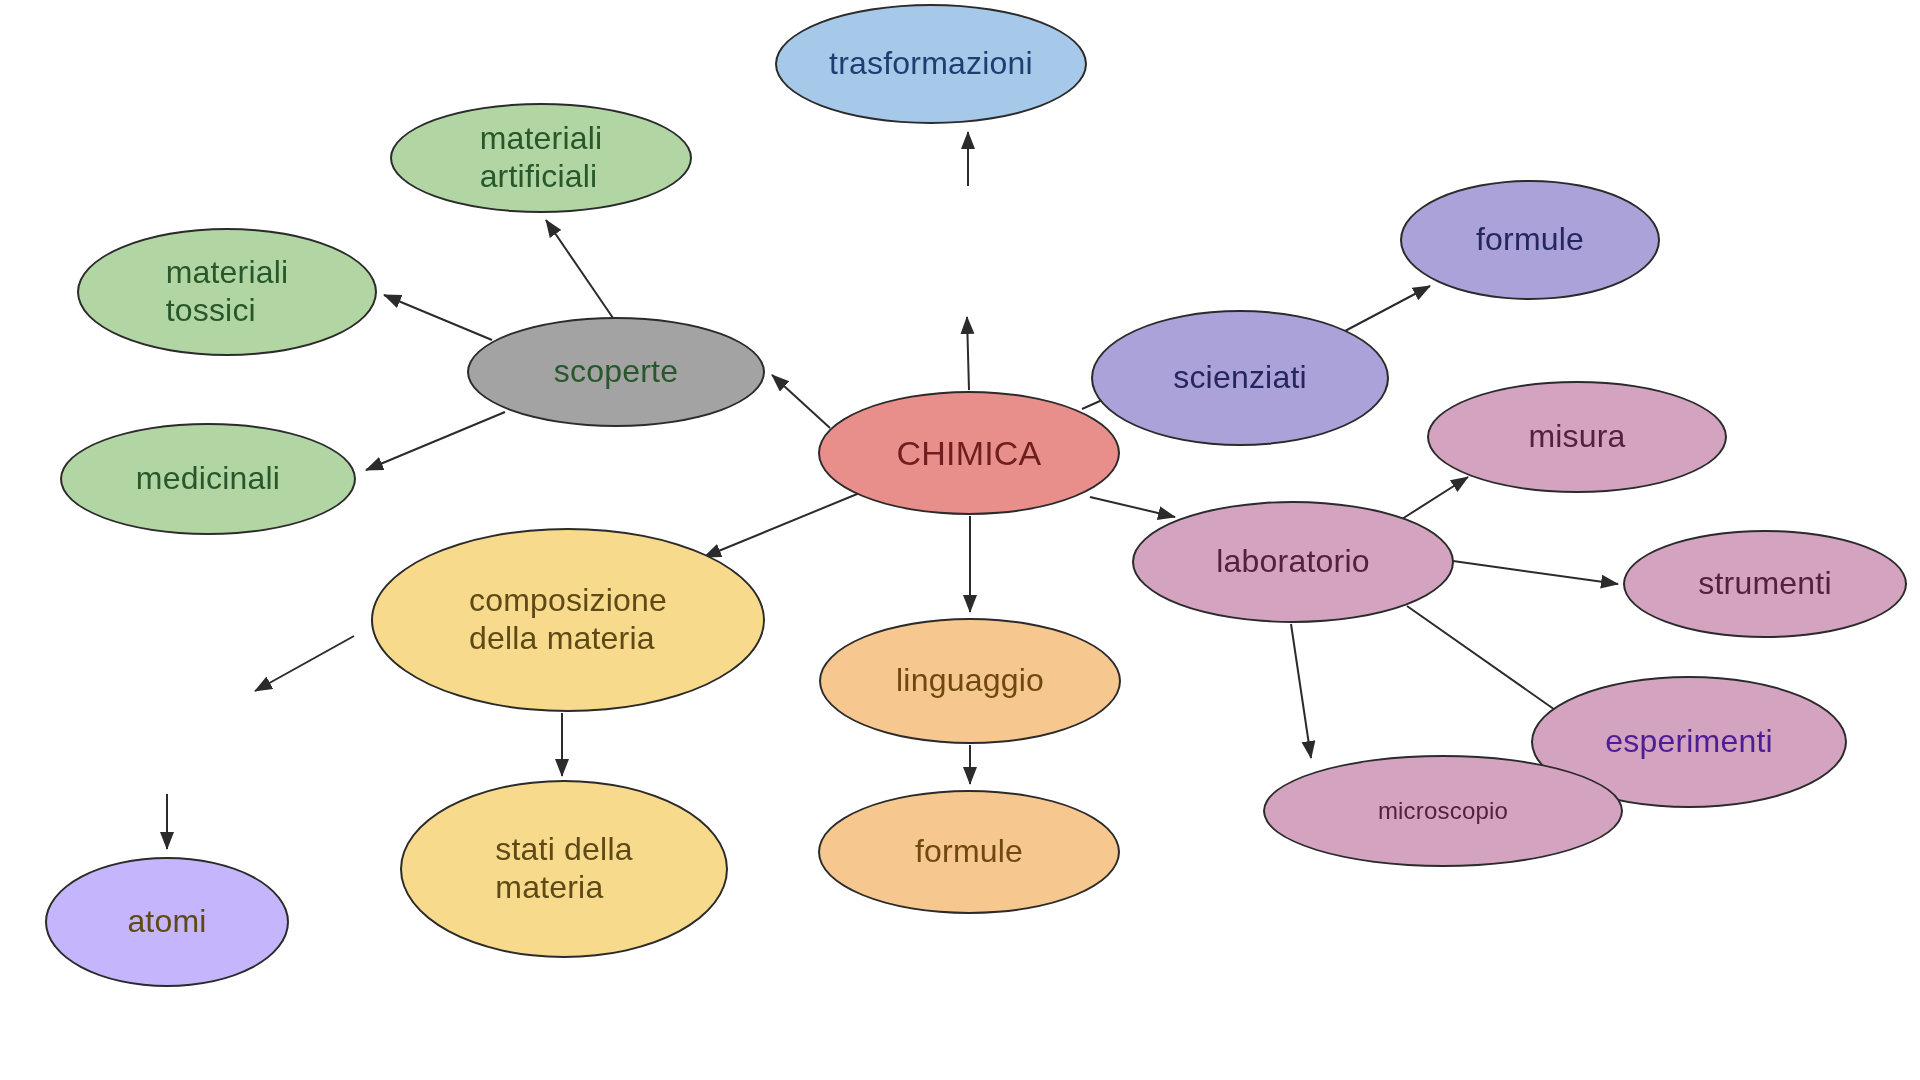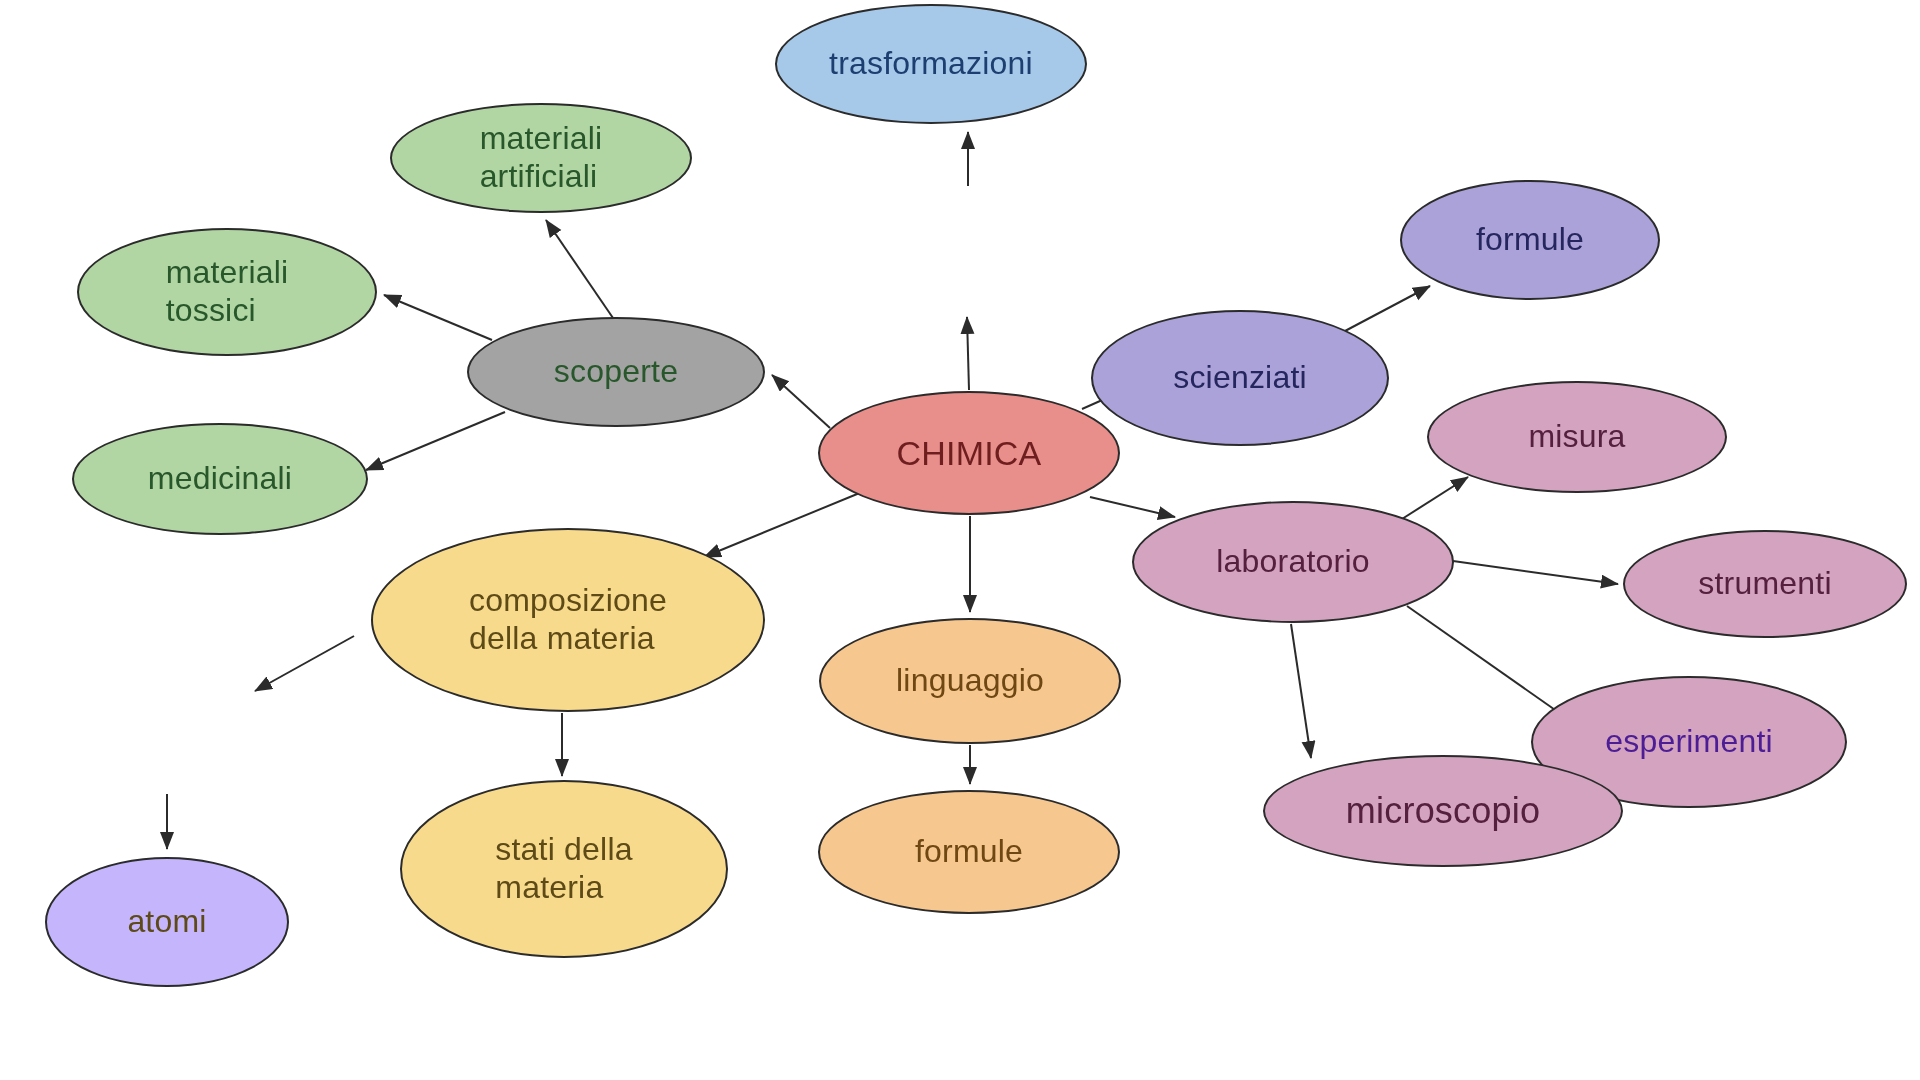--- a/index.html
+++ b/index.html
@@ -97,21 +97,21 @@
         <div>materiali</div>
         <div>artificiali</div>
       </div>
     </div>
     <div class="node" style="left: 77px; top: 228px; width: 300px; height: 128px; background: rgb(177, 213, 163); color: rgb(39, 87, 42); font-size: 32px;">
       <div class="label multiline">
         <div>materiali</div>
         <div>tossici</div>
       </div>
     </div>
-    <div class="node" style="left: 72px; top: 423px; width: 296px; height: 112px; background: rgb(177, 213, 163); color: rgb(39, 87, 42); font-size: 32px;">
+    <div class="node" style="left: 60px; top: 423px; width: 296px; height: 112px; background: rgb(177, 213, 163); color: rgb(39, 87, 42); font-size: 32px;">
       <div class="label">
         <div>medicinali</div>
       </div>
     </div>
     <div class="node" style="left: 1091px; top: 310px; width: 298px; height: 136px; background: rgb(170, 162, 217); color: rgb(38, 38, 94); font-size: 32px;">
       <div class="label">
         <div>scienziati</div>
       </div>
     </div>
     <div class="node" style="left: 1400px; top: 180px; width: 260px; height: 120px; background: rgb(170, 162, 217); color: rgb(38, 38, 94); font-size: 32px;">
@@ -132,21 +132,21 @@
     <div class="node" style="left: 1623px; top: 530px; width: 284px; height: 108px; background: rgb(211, 163, 192); color: rgb(84, 32, 62); font-size: 32px;">
       <div class="label">
         <div>strumenti</div>
       </div>
     </div>
     <div class="node" style="left: 1531px; top: 676px; width: 316px; height: 132px; background: rgb(211, 163, 192); color: #4c1d95; font-size: 32px;">
       <div class="label">
         <div>esperimenti</div>
       </div>
     </div>
-    <div class="node" style="left: 1263px; top: 755px; width: 360px; height: 112px; background: rgb(211, 163, 192); color: rgb(84, 32, 62); font-size: 36px;">
+    <div class="node" style="left: 1263px; top: 755px; width: 360px; height: 112px; background: rgb(211, 163, 192); color: rgb(84, 32, 62); font-size: 24px;">
       <div class="label">
         <div>microscopio</div>
       </div>
     </div>
     <div class="node" style="left: 371px; top: 528px; width: 394px; height: 184px; background: rgb(248, 218, 140); color: rgb(94, 74, 23); font-size: 32px;">
       <div class="label multiline">
         <div>composizione</div>
         <div>della materia</div>
       </div>
     </div>

